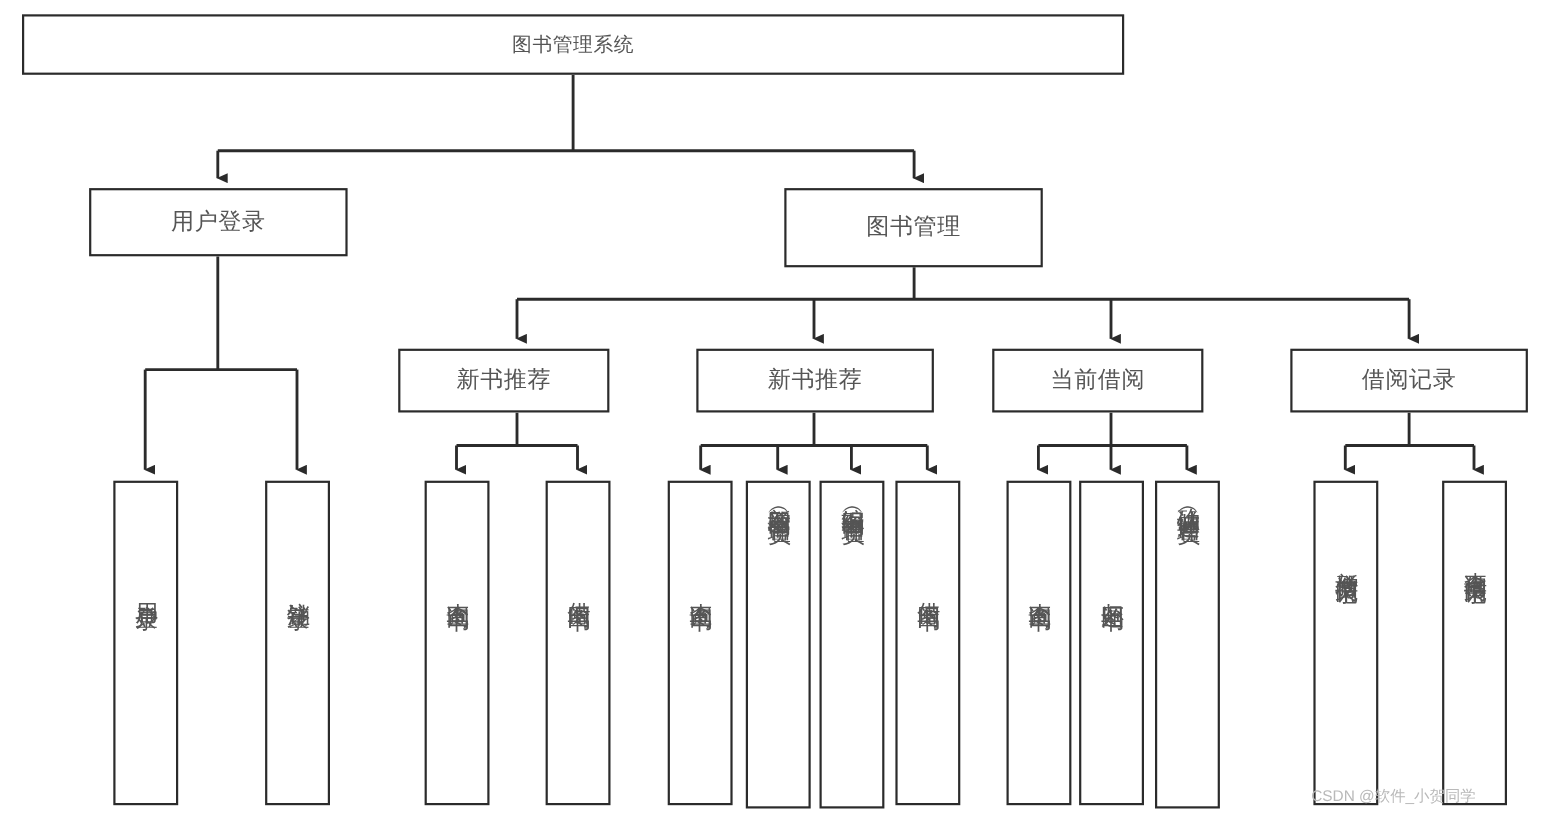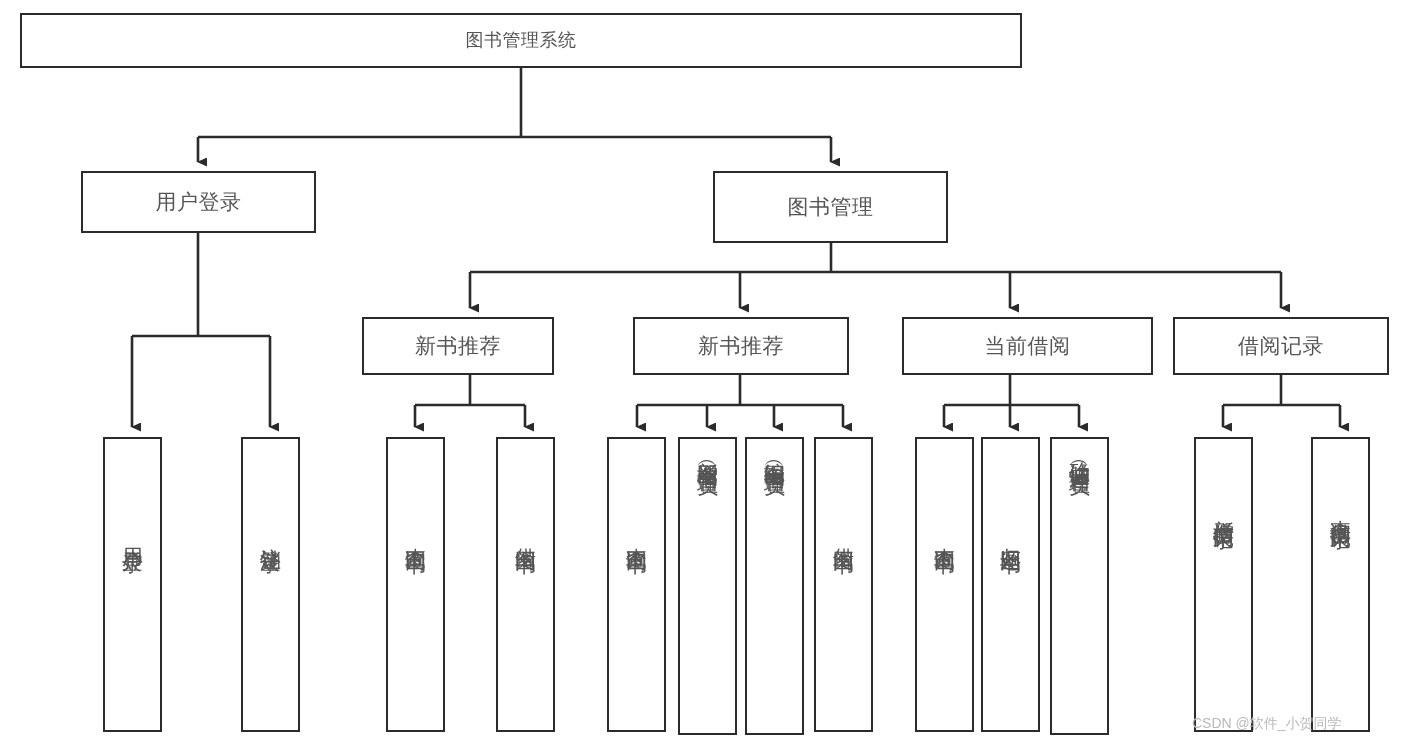--- a/index.html
+++ b/index.html
@@ -150,21 +150,21 @@
   <div class="node horiz" style="left:713px; top:171px; width:235px; height:72px;">
     <span class="node-label">图书管理</span>
   </div>
 
   <div class="node horiz" style="left:362px; top:317px; width:192px; height:58px;">
     <span class="node-label">新书推荐</span>
   </div>
   <div class="node horiz" style="left:633px; top:317px; width:216px; height:58px;">
     <span class="node-label">新书推荐</span>
   </div>
-  <div class="node horiz" style="left:902px; top:317px; width:251px; height:58px;justify-content:center;">
+  <div class="node horiz" style="left:902px; top:317px; width:192px; height:58px;justify-content:center;">
     <span class="node-label">当前借阅</span>
   </div>
   <div class="node horiz" style="left:1173px; top:317px; width:216px; height:58px;justify-content:center;">
     <span class="node-label">借阅记录</span>
   </div>
 
   <div class="node vert short" style="left:103px; top:437px; width:59px; height:295px;">
     <span class="node-label">用户登录</span>
   </div>
   <div class="node vert short" style="left:241px; top:437px; width:59px; height:295px;">

